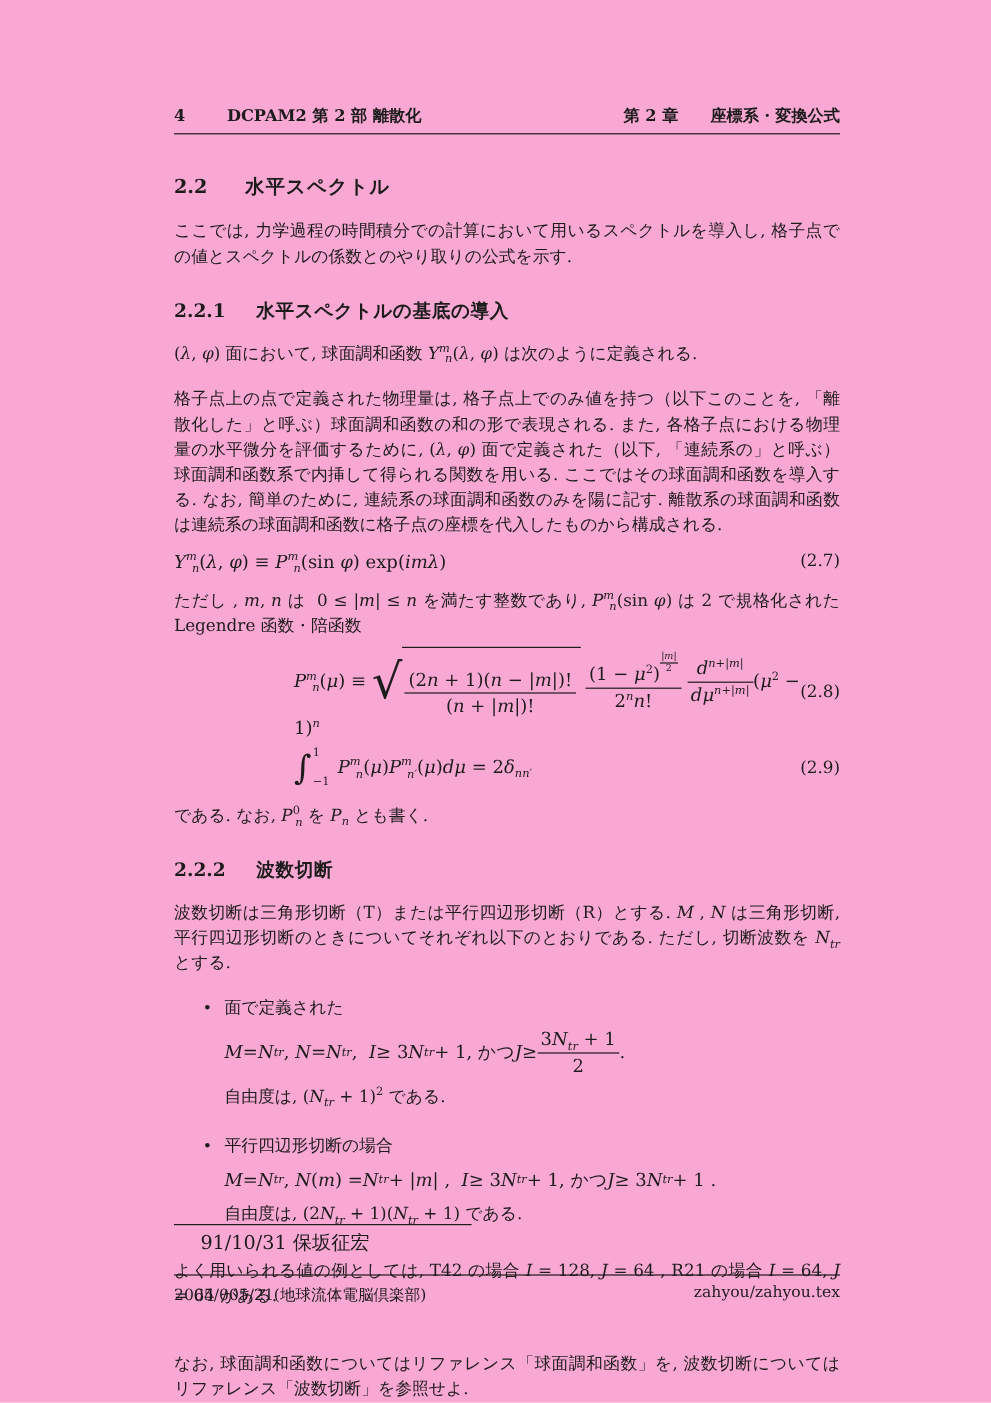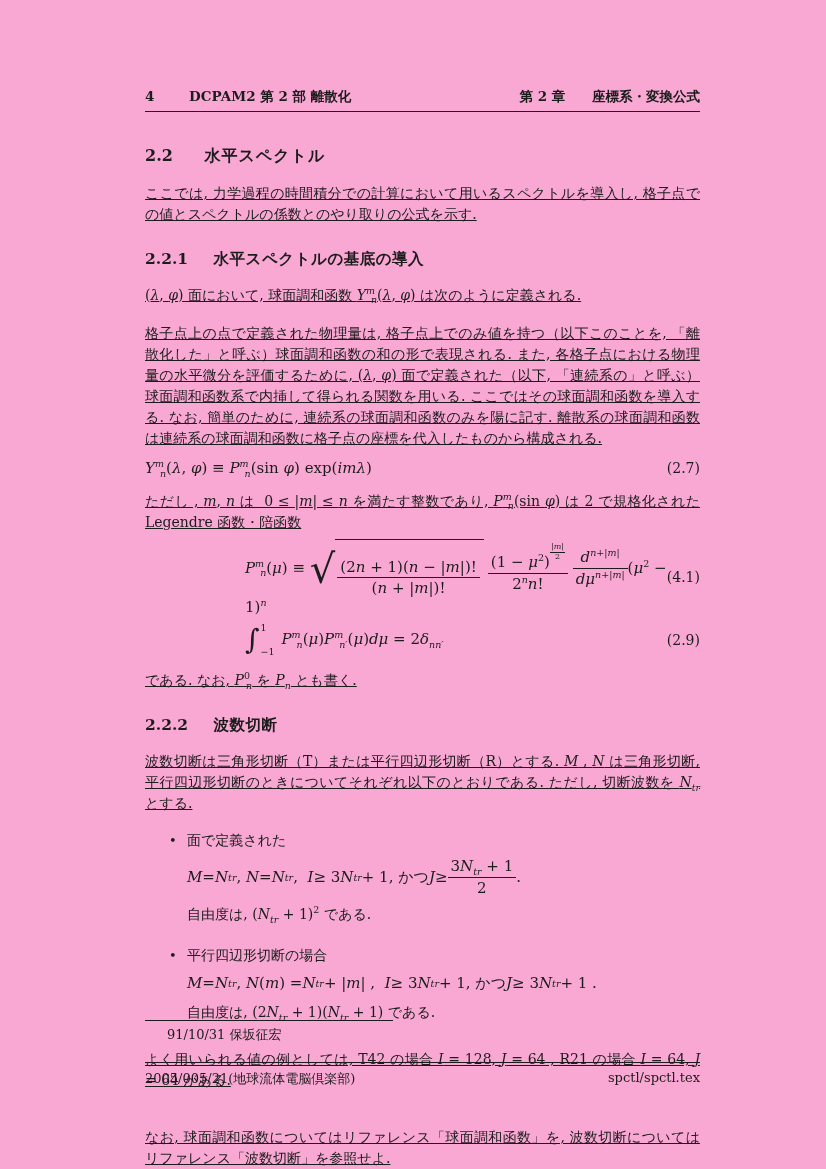--- a/index.html
+++ b/index.html
@@ -31,21 +31,20 @@
   .subsection-heading{
     margin:24px 0 0 0;font-weight:700;font-size:15.5px;line-height:1.25;
   }
   .subsection-heading .num{margin-right:20px;}
   .subsection-heading .ttl{font-family:"DejaVu Sans","Liberation Sans",sans-serif;letter-spacing:0.5px;}
 
   
   p.body{
     font-size:14px;line-height:21px;text-align:justify;
     margin:16px 0 0 0;
-    text-decoration:underline;
   }
   p.tight{margin-top:14px;}
   i{font-style:italic;}
   sup,sub{font-size:9.5px;line-height:0;}
   sub.pull{margin-left:-0.42em;}
 
   
   .equation{
     display:flex;align-items:center;margin:10px 0 0 0;
     font-size:15px;
@@ -73,21 +72,21 @@
   
   .bullets{margin:14px 0 0 0;padding:0;list-style:none;}
   .bullet-item{position:relative;padding-left:42px;margin-top:16px;font-size:14px;line-height:21px;}
   .bullet-dot{position:absolute;left:24px;top:0;font-size:13px;}
   .bullet-formula{margin-top:6px;min-height:34px;display:flex;align-items:center;font-size:15px;}
   .bullet-dof{margin-top:6px;}
 
   
   .footnote-block{position:absolute;left:145px;top:1020px;width:555px;}
   .footnote-rule{width:248px;border-top:1.2px solid #1c1c1c;}
-  .footnote-text{font-size:13px;padding-left:22px;margin-top:5px;}
+  .footnote-text{font-size:16px;padding-left:22px;margin-top:5px;}
   .page-footer{position:absolute;left:145px;top:1062px;width:555px;border-top:1.2px solid #1c1c1c;}
   .footer-row{display:flex;justify-content:space-between;font-size:13px;margin-top:7px;}
 </style>
 </head>
 <body>
 
 <div class="page">
 
   <div class="running-header">
     <span class="hdr-left">
@@ -122,21 +121,21 @@
     <span class="eq-num">(2.7)</span>
   </div>
 
   <p class="body tight">ただし , <i>m</i>, <i>n</i> は&nbsp; 0 ≤ |<i>m</i>| ≤ <i>n</i> を満たす整数であり, <i>P</i><sup><i>m</i></sup><sub class="pull"><i>n</i></sub>(sin <i>φ</i>) は 2 で規格化された Legendre 函数・陪函数</p>
 
   <div class="equation eq-left eq-tall" style="margin-top:6px">
     <span class="eq-body"><i>P</i><sup><i>m</i></sup><sub class="pull"><i>n</i></sub>(<i>μ</i>) ≡ <span class="sqrt">
           <span class="sqrt-sym">√</span>
           <span class="sqrt-body"><span class="frac"><span class="num">(2<i>n</i> + 1)(<i>n</i> − |<i>m</i>|)!</span><span class="den">(<i>n</i> + |<i>m</i>|)!</span></span></span>
         </span><span class="frac"><span class="num">(1 − <i>μ</i><sup>2</sup>)<sup class="expfrac"><span class="num">|<i>m</i>|</span><span class="den">2</span></sup></span><span class="den">2<sup><i>n</i></sup><i>n</i>!</span></span>&nbsp;<span class="frac"><span class="num"><i>d</i><sup><i>n</i>+|<i>m</i>|</sup></span><span class="den"><i>dμ</i><sup><i>n</i>+|<i>m</i>|</sup></span></span>(<i>μ</i><sup>2</sup> − 1)<sup><i>n</i></sup></span>
-    <span class="eq-num">(4.1)</span>
+    <span class="eq-num">(2.8)</span>
   </div>
 
   <div class="equation eq-left eq-mid" style="margin-top:4px">
     <span class="eq-body"><span class="int">∫</span><span class="ilim">
           <span class="ilim-up">1</span>
           <span class="ilim-lo">−1</span>
         </span>&nbsp;<i>P</i><sup><i>m</i></sup><sub class="pull"><i>n</i></sub>(<i>μ</i>)<i>P</i><sup><i>m</i></sup><sub class="pull"><i>n′</i></sub>(<i>μ</i>)<i>dμ</i> = 2<i>δ</i><sub><i>nn′</i></sub></span>
     <span class="eq-num">(2.9)</span>
   </div>
 
@@ -172,17 +171,17 @@
   <p class="body" style="margin-top:36px">なお, 球面調和函数についてはリファレンス「球面調和函数」を, 波数切断についてはリファレンス「波数切断」を参照せよ.</p>
 
   <div class="footnote-block">
     <div class="footnote-rule"></div>
     <div class="footnote-text">91/10/31 保坂征宏</div>
   </div>
 
   <div class="page-footer">
     <div class="footer-row">
       <span>2005/005/21(地球流体電脳倶楽部)</span>
-      <span>spctl/spctl.tex</span>
+      <span>zahyou/zahyou.tex</span>
     </div>
   </div>
 
 </div>
 
 </body></html>

